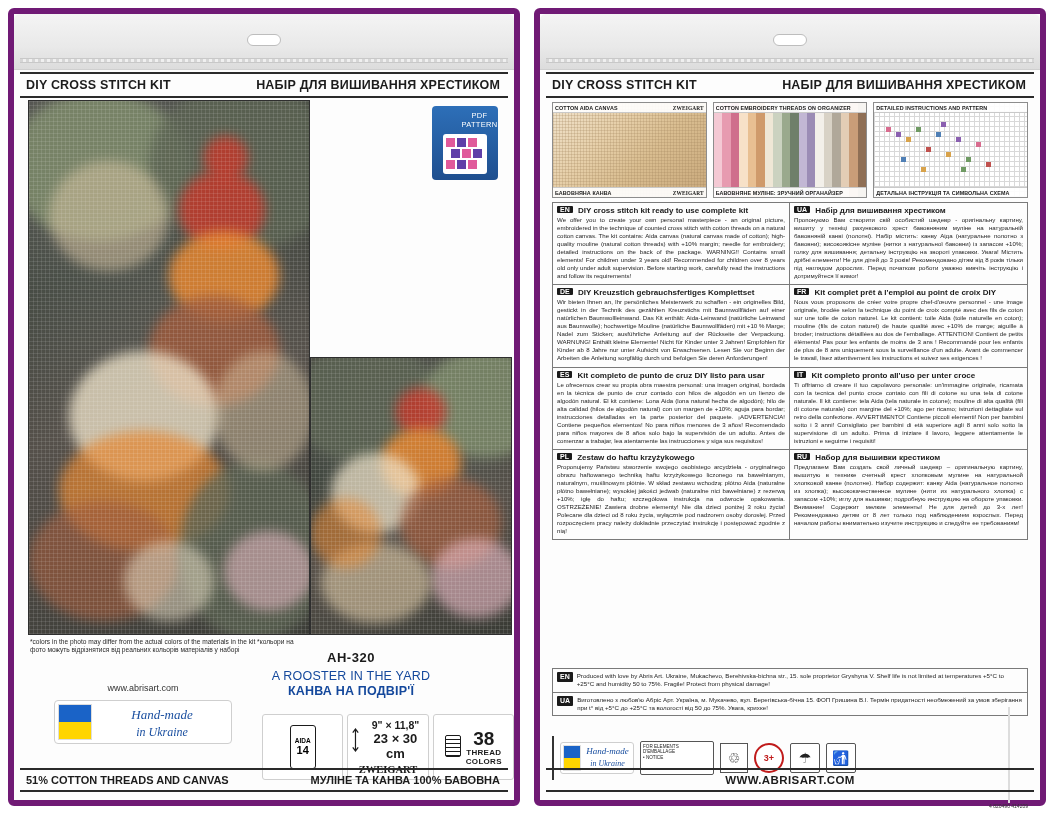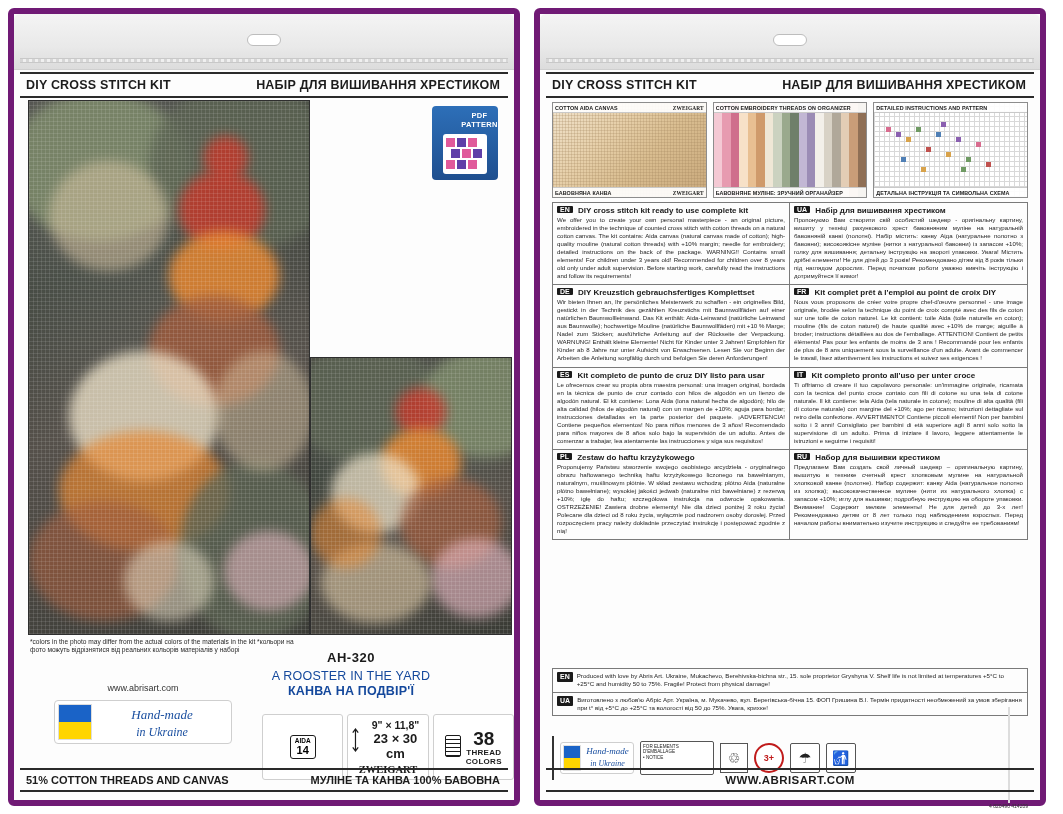--- a/index.html
+++ b/index.html
@@ -123,21 +123,21 @@
   .pdf-badge {
     position: absolute;
     right: 10px; top: 6px;
     width: 66px; height: 74px;
     background: linear-gradient(180deg,#2d6fb8 0%, #1f4f8f 100%);
     border-radius: 4px;
     color: #fff;
     text-align: center;
     padding-top: 5px;
   }
-  .pdf-badge .t { font-size: 7.5px; font-weight: bold; letter-spacing: .3px; padding-left: 29px; }
+  .pdf-badge .t { font-size: 7.5px; font-weight: normal; letter-spacing: .3px; padding-left: 29px; }
   .pdf-badge .chart {
     margin: 5px auto 0;
     width: 44px; height: 40px;
     background: #ffffff;
     border-radius: 3px;
     position: relative;
     overflow: hidden;
   }
   .pdf-badge .chart .cell { position: absolute; width: 9px; height: 9px; }
 
@@ -199,21 +199,21 @@
     display: flex; align-items: stretch; gap: 4px;
   }
   .spec-box {
     border: 1px solid #cfcfcf; border-radius: 3px;
     background: #fff; flex: 1;
     display: flex; flex-direction: column;
     align-items: center; justify-content: center;
     text-align: center; padding: 2px;
   }
   .aida-badge {
-    width: 26px; height: 24px; border: 1.6px solid #1b1b1b;
+    width: 26px; height: 44px; border: 1.6px solid #1b1b1b;
     border-radius: 3px; display:flex; flex-direction:column;
     align-items:center; justify-content:center; line-height:1;
   }
   .aida-badge .a { font-size: 6.5px; font-weight:bold; }
   .aida-badge .n { font-size: 11px; font-weight:bold; }
   .dim-in { font-size: 10.5px; font-weight: bold; color: #1b1b1b; }
   .dim-cm { font-size: 13px; color: #1b1b1b; font-weight: bold; }
   .zweigart {
     font-family: "Liberation Serif", serif;
     font-size: 10.5px; font-weight: bold; color: #1b1b1b; margin-top: 3px;

